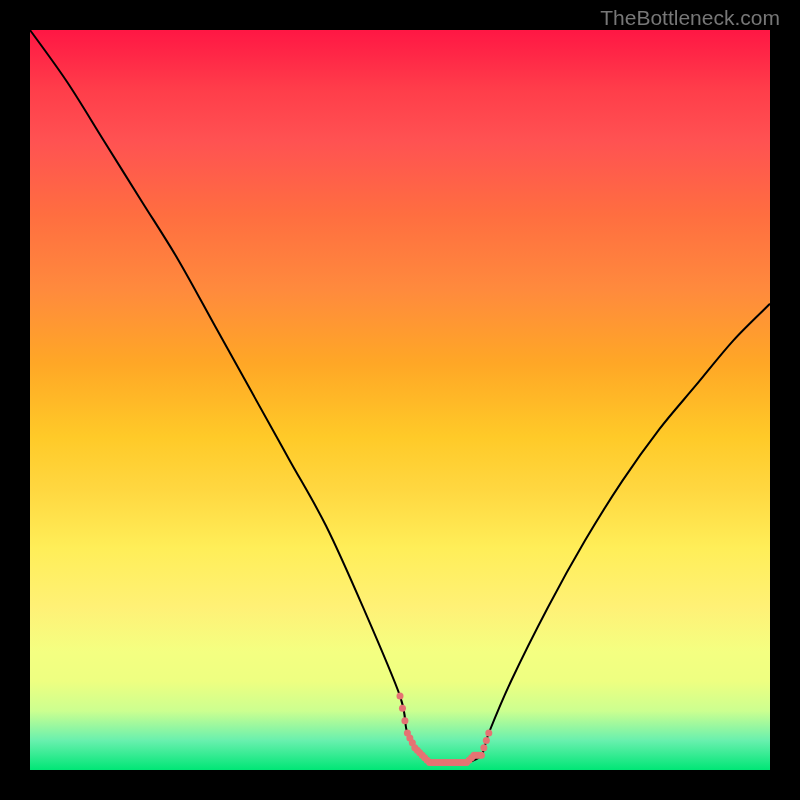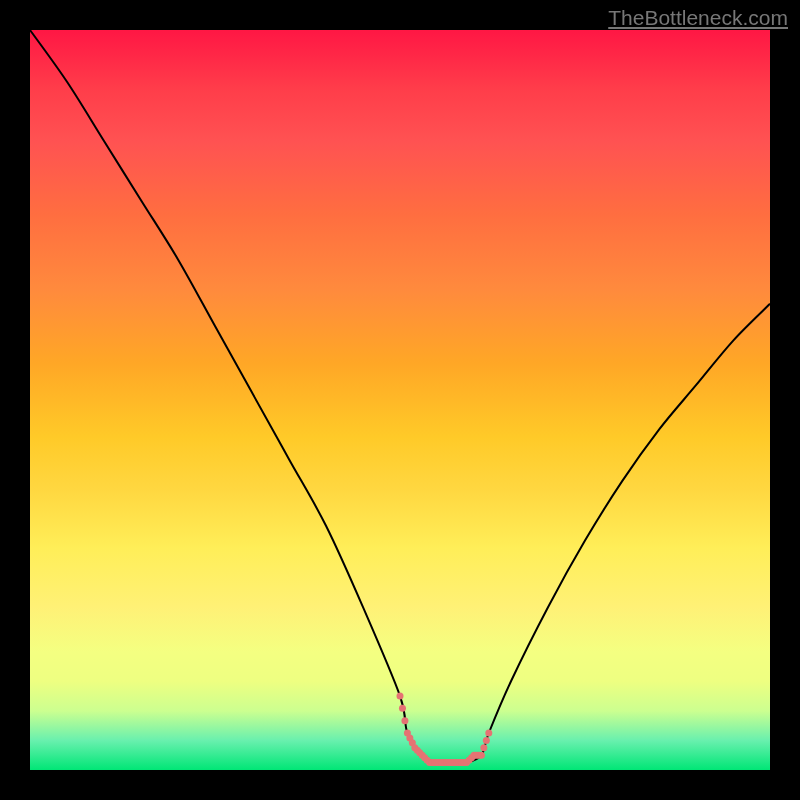--- a/index.html
+++ b/index.html
@@ -30,27 +30,26 @@
       #f4ff81 84%,
       #eeff81 88%,
       #ccff90 92%,
       #69f0ae 96%,
       #00e676 100%
     );
   }
   .watermark {
     position: absolute;
     top: 6px;
-    right: 12px;
+    right: 20px;
     font-family: Arial, sans-serif;
     font-size: 21px;
     font-weight: 500;
     color: #777;
     z-index: 10;
-    text-decoration: underline;
   }
   svg.curve-layer {
     position: absolute;
     left: 0;
     top: 0;
     width: 100%;
     height: 100%;
     overflow: visible;
   }
 </style>

